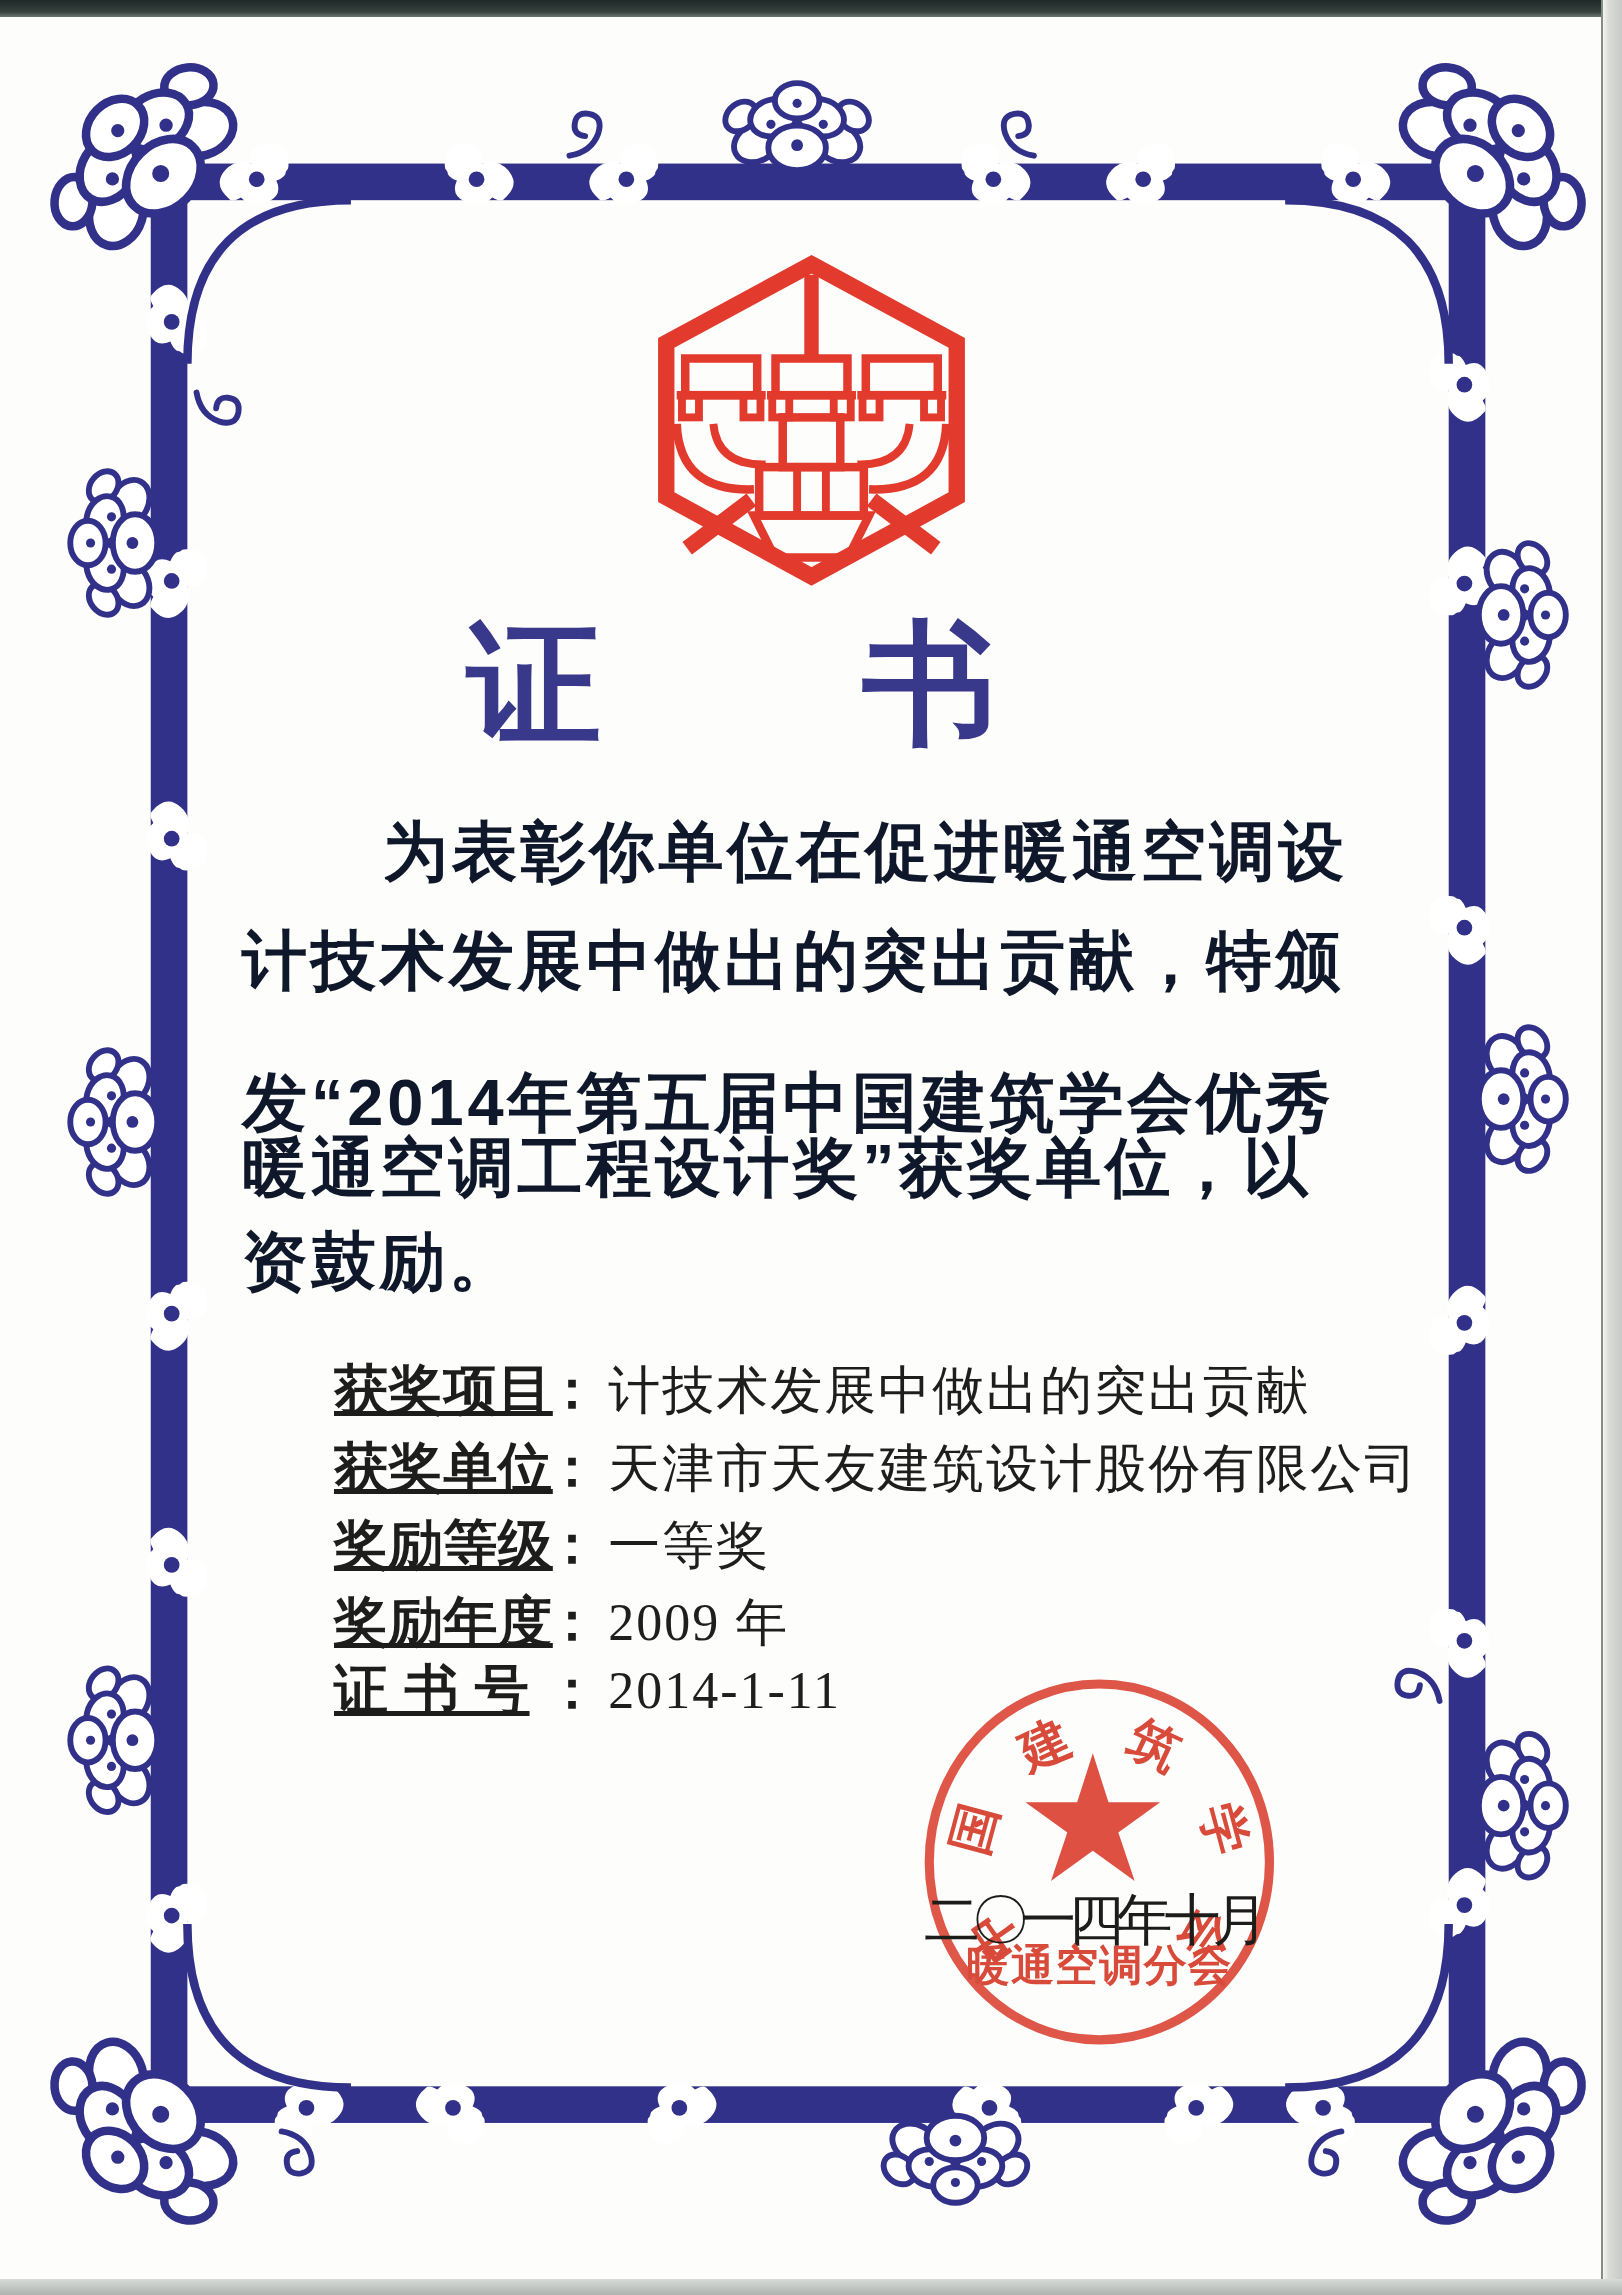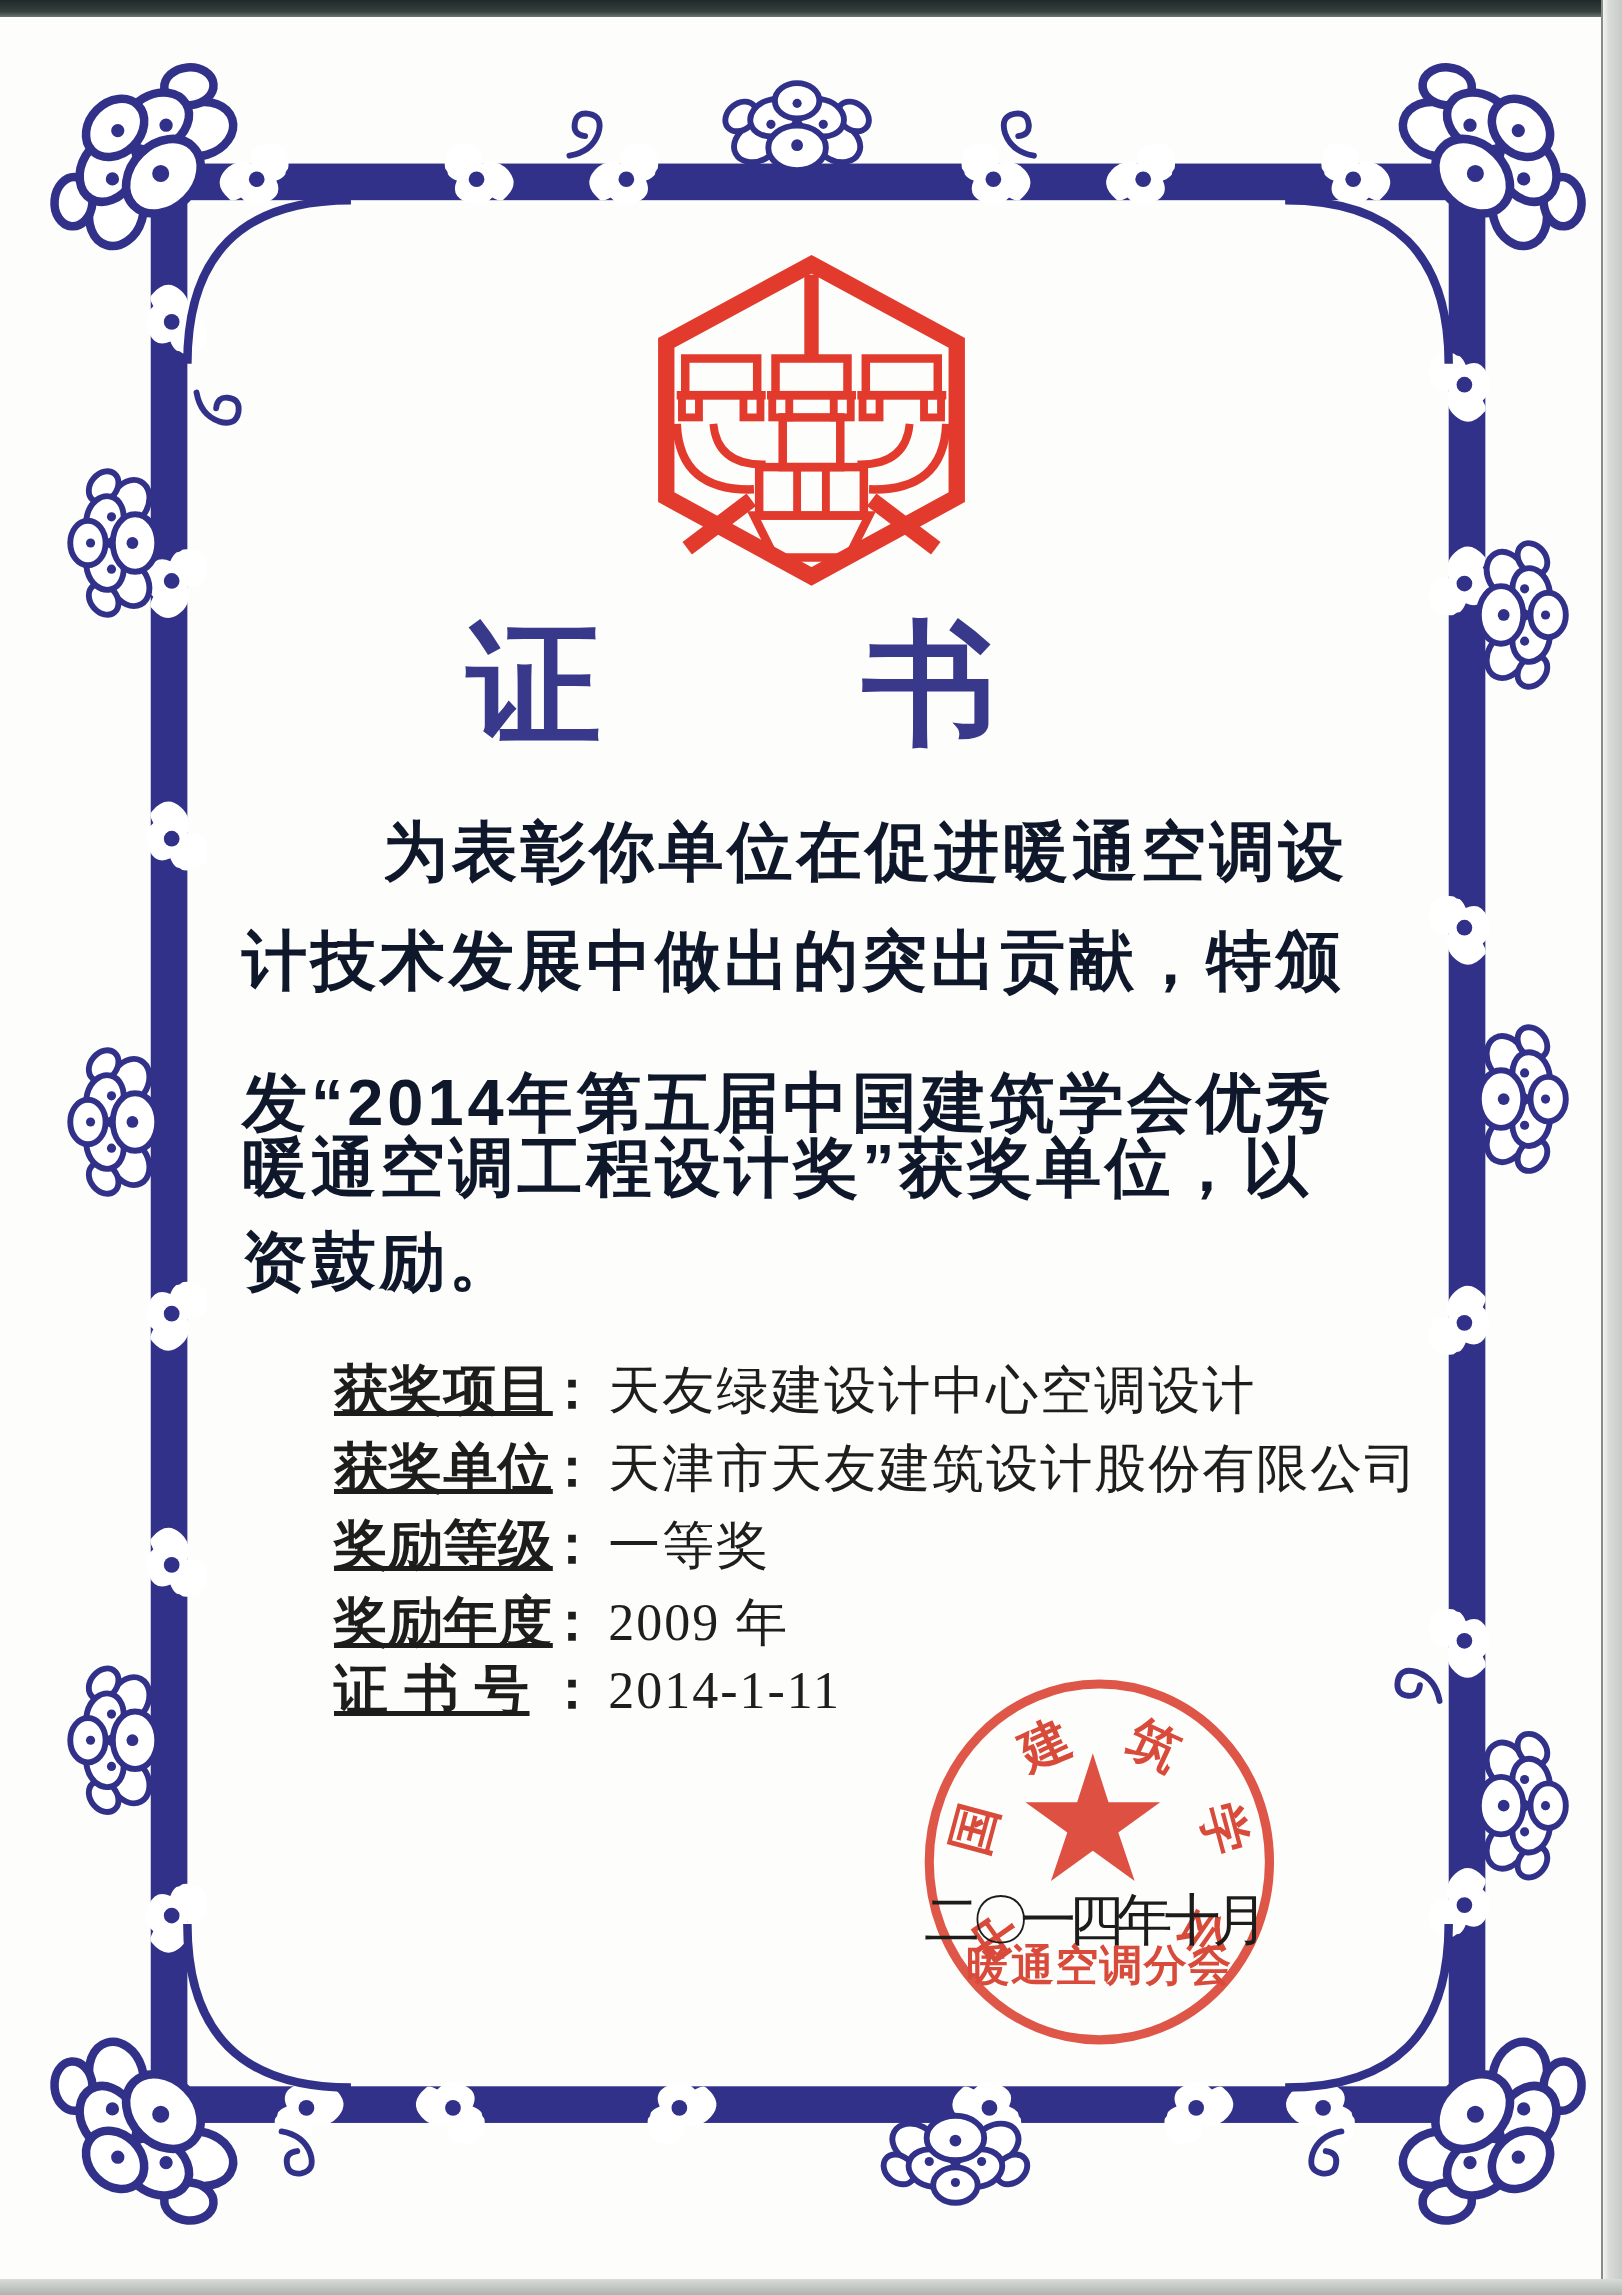--- a/index.html
+++ b/index.html
@@ -198,21 +198,21 @@
     <span>书</span>
   </div>
 
   <div id="bl0" class="abs bline">为表彰你单位在促进暖通空调设</div>
   <div id="bl1" class="abs bline">计技术发展中做出的突出贡献，特颁</div>
   <div id="bl2" class="abs bline">发“2014年第五届中国建筑学会优秀</div>
   <div id="bl3" class="abs bline">暖通空调工程设计奖”获奖单位，以</div>
   <div id="bl4" class="abs bline">资鼓励。</div>
 
   <div id="fr0" class="abs frow">
-    <span class="f-label">获奖项目</span><span class="f-colon">：</span><span class="f-value">天友绿建设计中心空调设计</span>
+    <span class="f-label">获奖项目</span><span class="f-colon">：</span><span class="f-value">计技术发展中做出的突出贡献</span>
   </div>
   <div id="fr1" class="abs frow">
     <span class="f-label">获奖单位</span><span class="f-colon">：</span><span class="f-value">天津市天友建筑设计股份有限公司</span>
   </div>
   <div id="fr2" class="abs frow">
     <span class="f-label">奖励等级</span><span class="f-colon">：</span><span class="f-value">一等奖</span>
   </div>
   <div id="fr3" class="abs frow">
     <span class="f-label">奖励年度</span><span class="f-colon">：</span><span class="f-value">2009 年</span>
   </div>

